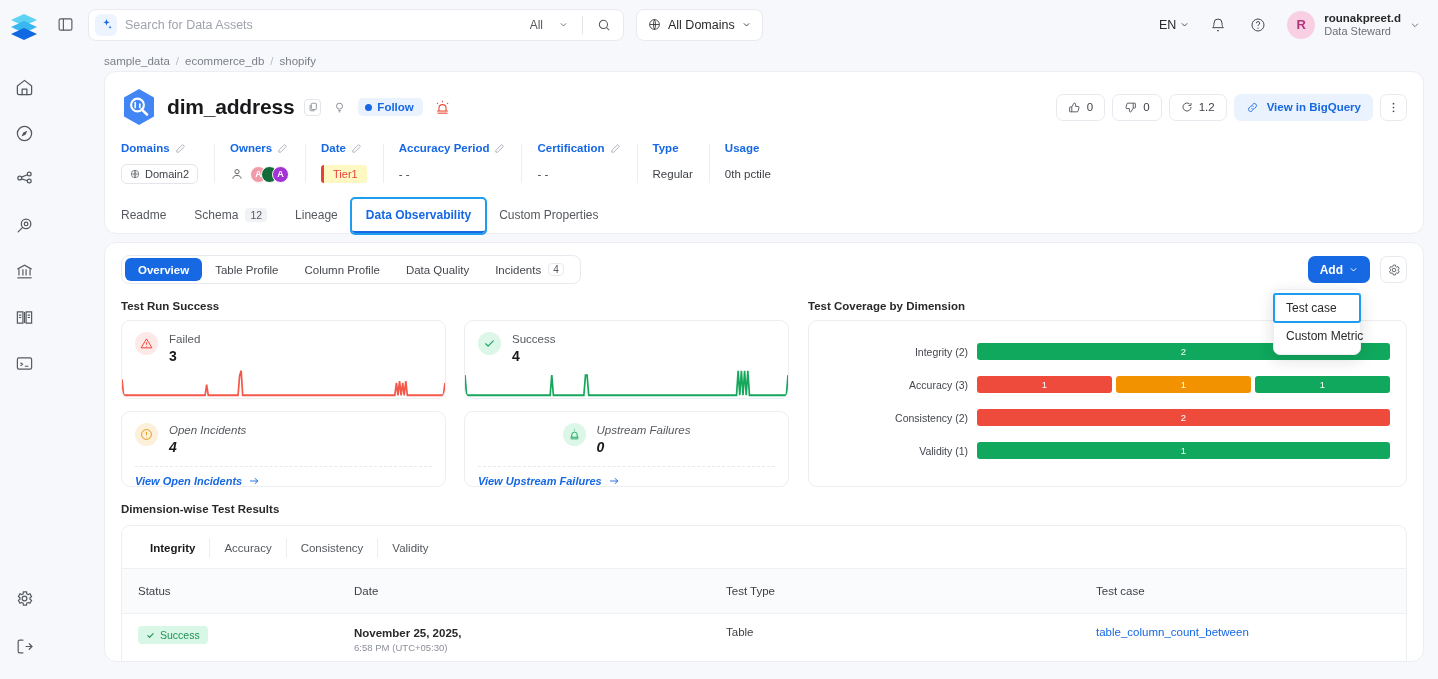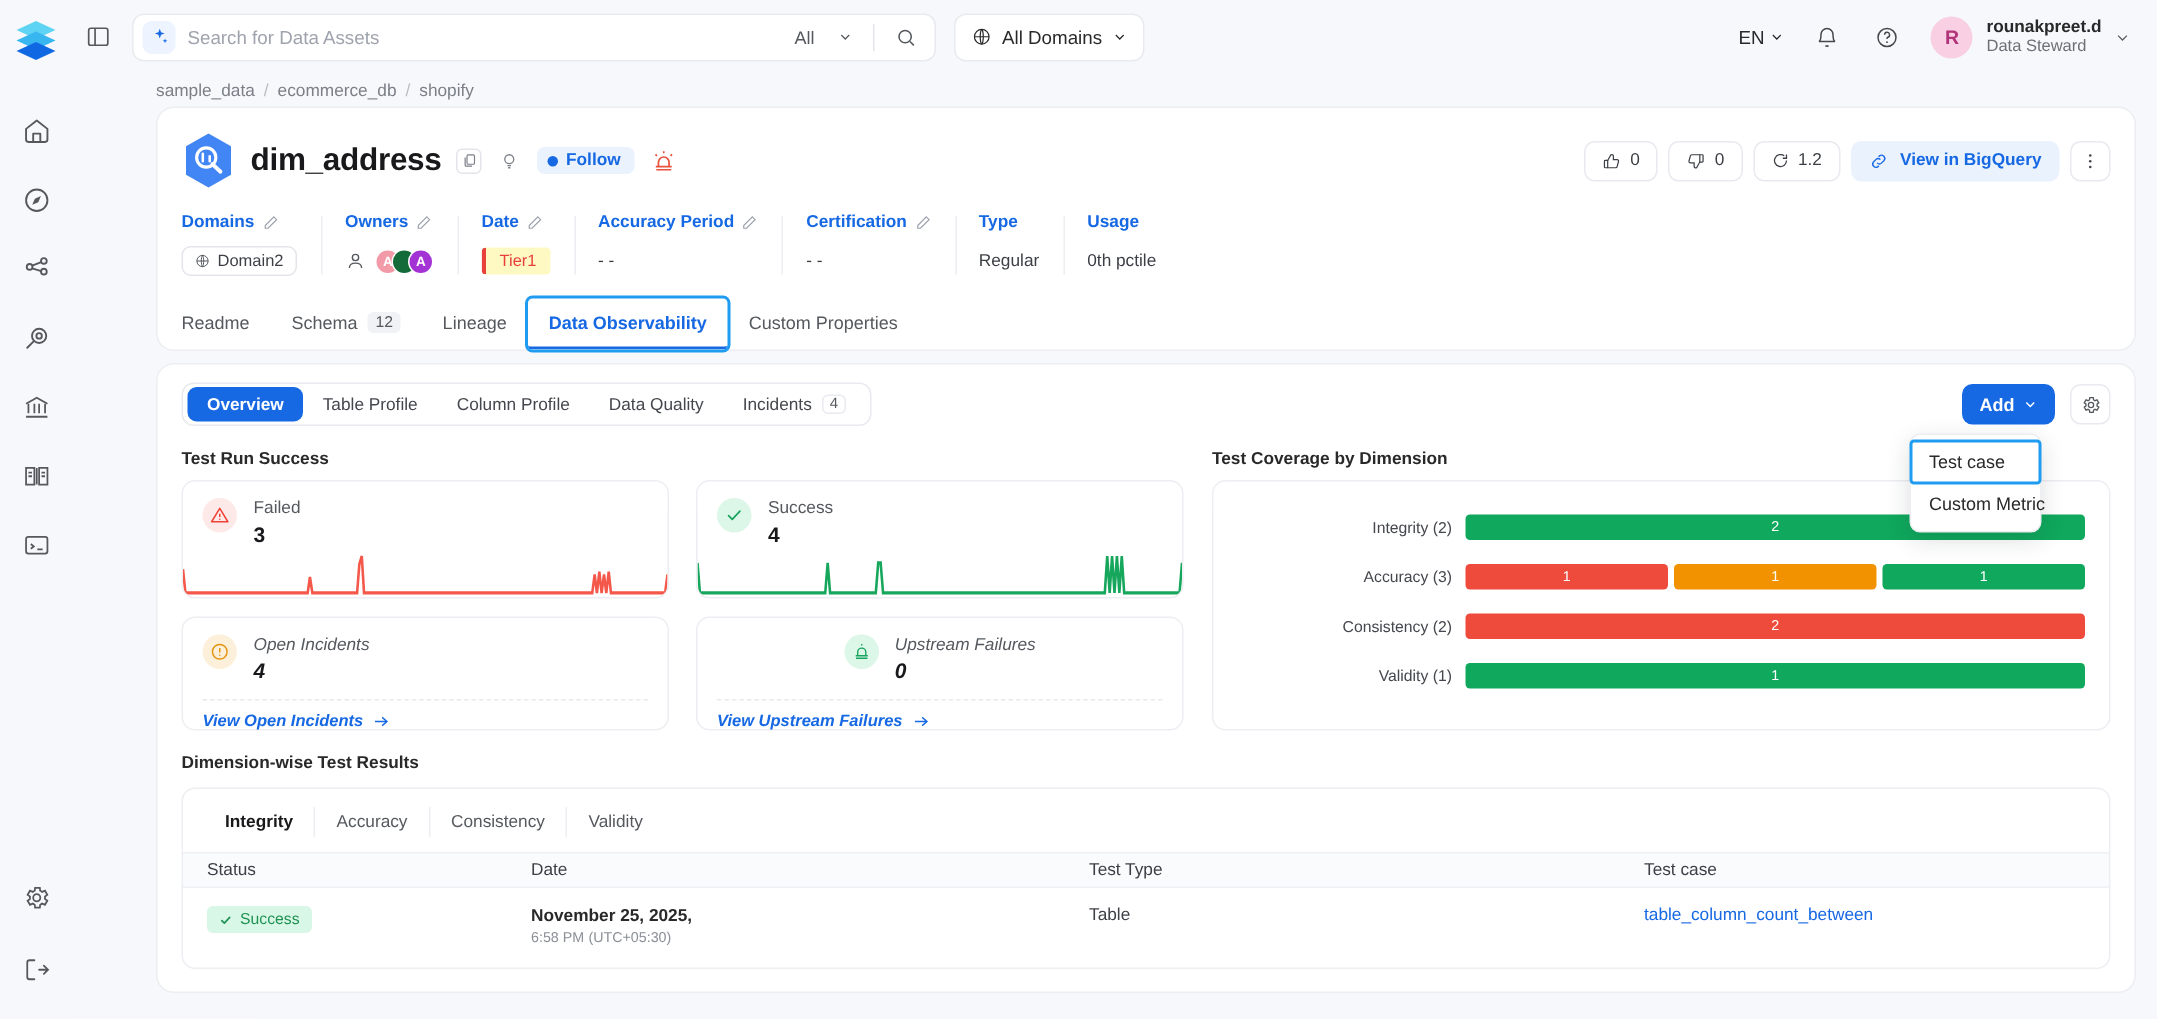--- a/index.html
+++ b/index.html
@@ -168,21 +168,21 @@
   .bar-track { flex:1 1 auto; display:flex; gap:4px; height:17px; }
   .bar-seg { border-radius:3px; display:flex; align-items:center; justify-content:center; color:#fff; font-size:9.5px; }
 
   
   .res-card { border:1px solid #edeef2; border-radius:9px; background:#fff; margin-top:10px; overflow:hidden;}
   .res-tabs { display:flex; padding:12px 14px 10px 14px; }
   .res-tab { font-size:11.5px; color:#55595e; padding:4px 14px; border-right:1px solid #edeef2; cursor:pointer;}
   .res-tab:last-child { border-right:none; }
   .res-tab.active { color:#19191b; font-weight:700;}
   .thead { display:flex; background:#fafbfd; border-top:1px solid #eef0f4; border-bottom:1px solid #eef0f4;
-     font-size:11.5px; color:#3c3f45; padding: 5px 0;}
+     font-size:11.5px; color:#3c3f45; padding: 16px 0;}
   .trow { display:flex; font-size:11.5px; color:#3c3f45; padding: 12px 0; align-items:flex-start;}
   .c1 { width:232px; flex:0 0 232px; padding-left:16px;}
   .c2 { width:372px; flex:0 0 372px;}
   .c3 { width:370px; flex:0 0 370px;}
   .c4 { flex:1 1 auto;}
   .badge-success { background:#d9f7e6; color:#1f9254; border-radius:4px; font-size:10.5px; padding:3px 8px;
      display:inline-flex; align-items:center; gap:5px; font-weight:500;}
   .date-main { font-size:11.5px; color:#292929; font-weight:700; line-height:14px;}
   .date-sub { font-size:10.5px; color:#292929; font-weight:700; line-height:14px;}
   .date-sub span { color:#8b8f97; font-weight:400; font-size:9.5px;}

